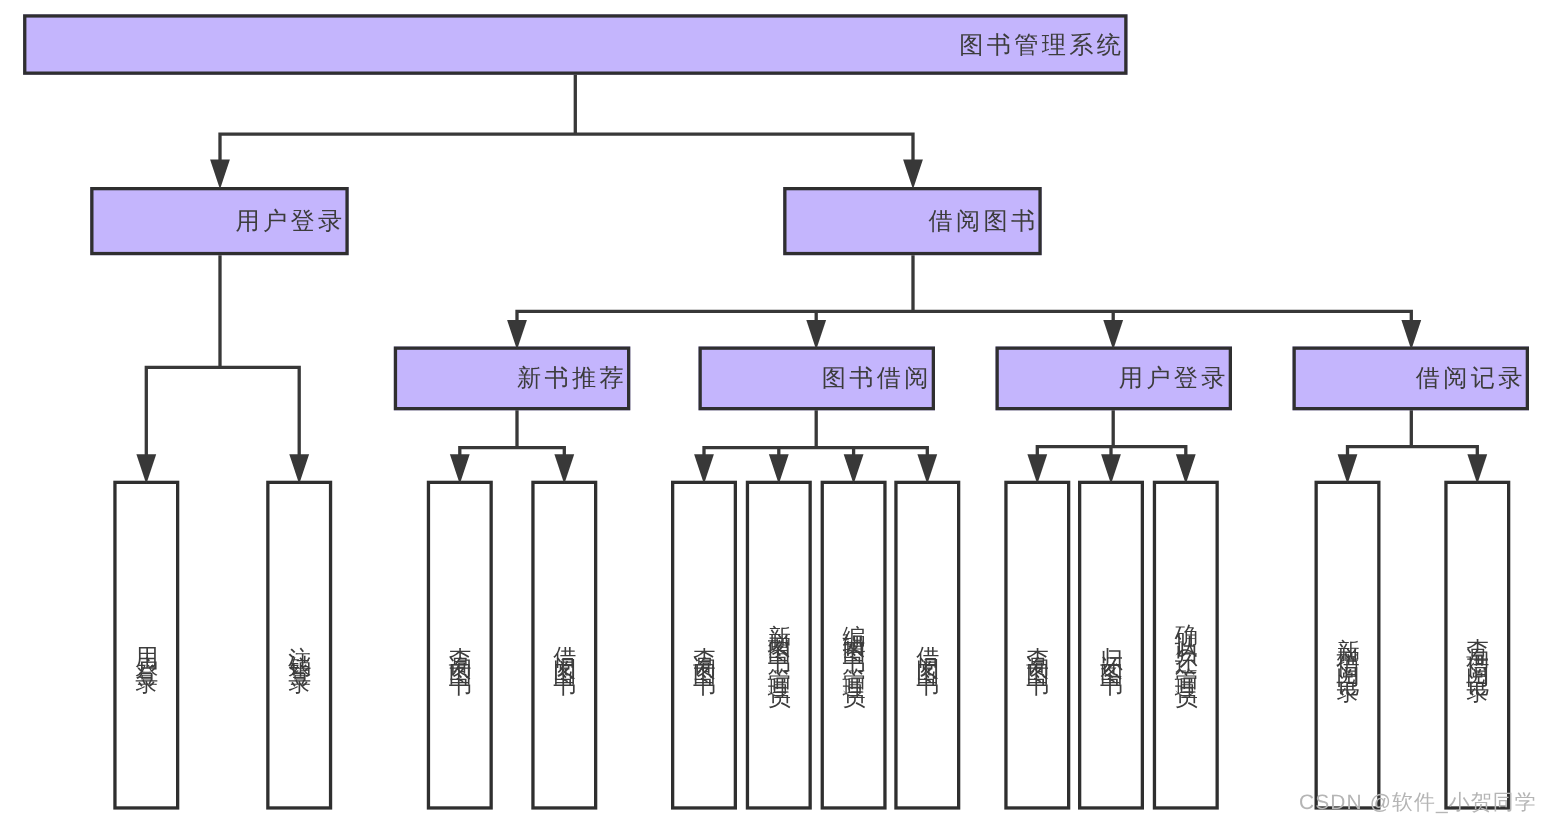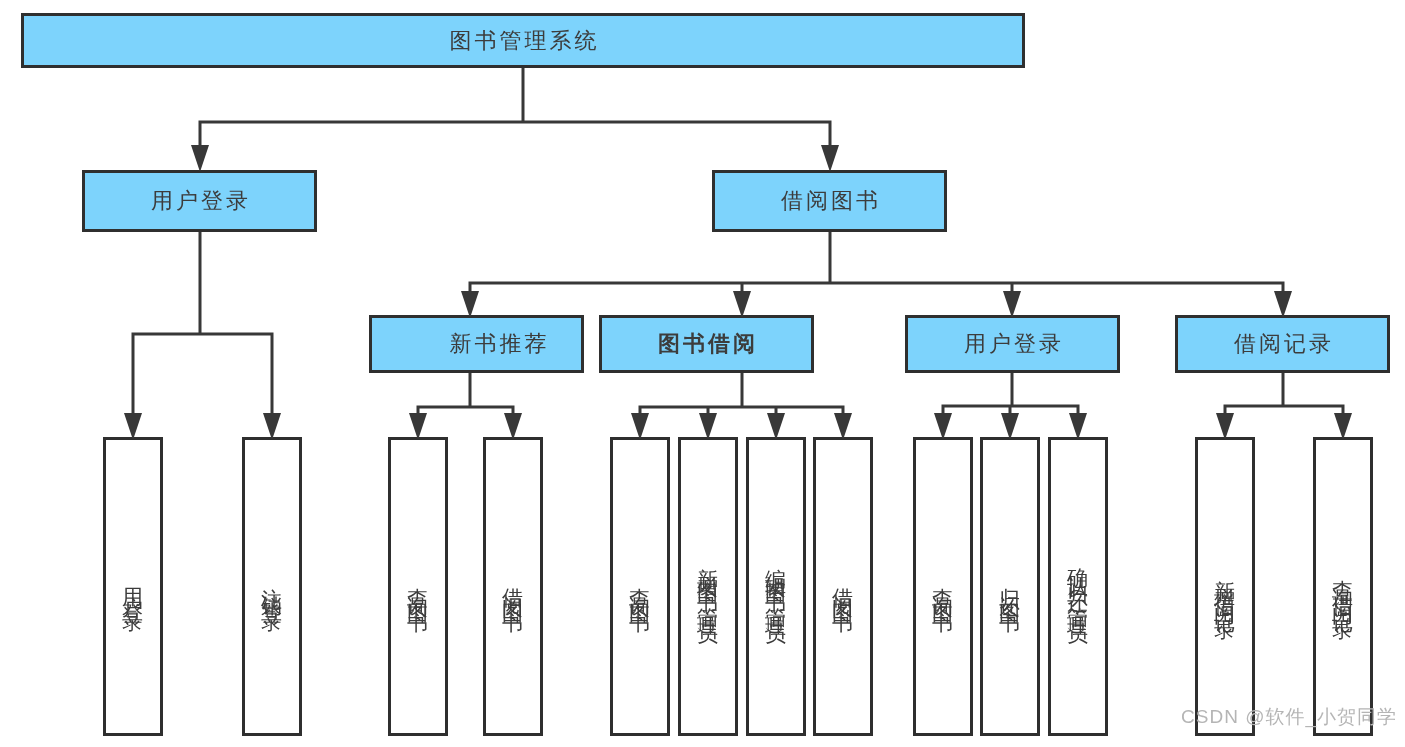--- a/index.html
+++ b/index.html
@@ -22,41 +22,41 @@
   .connectors {
     position: absolute;
     left: 0; top: 0;
     width: 1405px; height: 747px;
     color: var(--line);
     pointer-events: none;
     z-index: 2;
   }
   .node {
     position: absolute;
-    background: #7dd3fc;
+    background: #c4b5fd;
     border: 3px solid var(--border);
     color: var(--text);
     display: flex;
     align-items: center;
-    justify-content: center;
+    justify-content: flex-end;
     z-index: 1;
   }
   .node .lbl {
     font-size: 22px;
     letter-spacing: 3px;
     text-indent: 3px;
     white-space: nowrap;
   }
   .root-box   { left: 21px;  top: 13px;  width: 1004px; height: 55px; }
   .l2-box     { top: 170px; width: 235px; height: 62px; }
   .l2-user    { left: 82px; }
   .l2-book    { left: 712px; }
   .l3-box     { top: 315px; width: 215px; height: 58px; }
-  .l3-new     { left: 369px; padding-left: 43px; }
-  .l3-borrow  { left: 599px; font-weight: bold; }
+  .l3-new     { left: 358px; padding-left: 43px; }
+  .l3-borrow  { left: 635px; }
   .l3-current { left: 905px; }
   .l3-records { left: 1175px; }
   .leaf {
     position: absolute;
     top: 437px;
     width: 60px;
     height: 299px;
     background: #fff;
     border: 3px solid var(--border);
     color: var(--text);
@@ -68,21 +68,21 @@
   .leaf .vlbl {
     writing-mode: vertical-rl;
     text-orientation: mixed;
     font-size: 21px;
     letter-spacing: 8px;
     line-height: 1;
   }
   .watermark {
     position: absolute;
     right: 8px;
-    bottom: 17px;
+    bottom: 5px;
     font-size: 19px;
     letter-spacing: 1px;
     color: var(--watermark);
     z-index: 3;
     white-space: nowrap;
   }
 </style>
 </head>
 <body>
 

